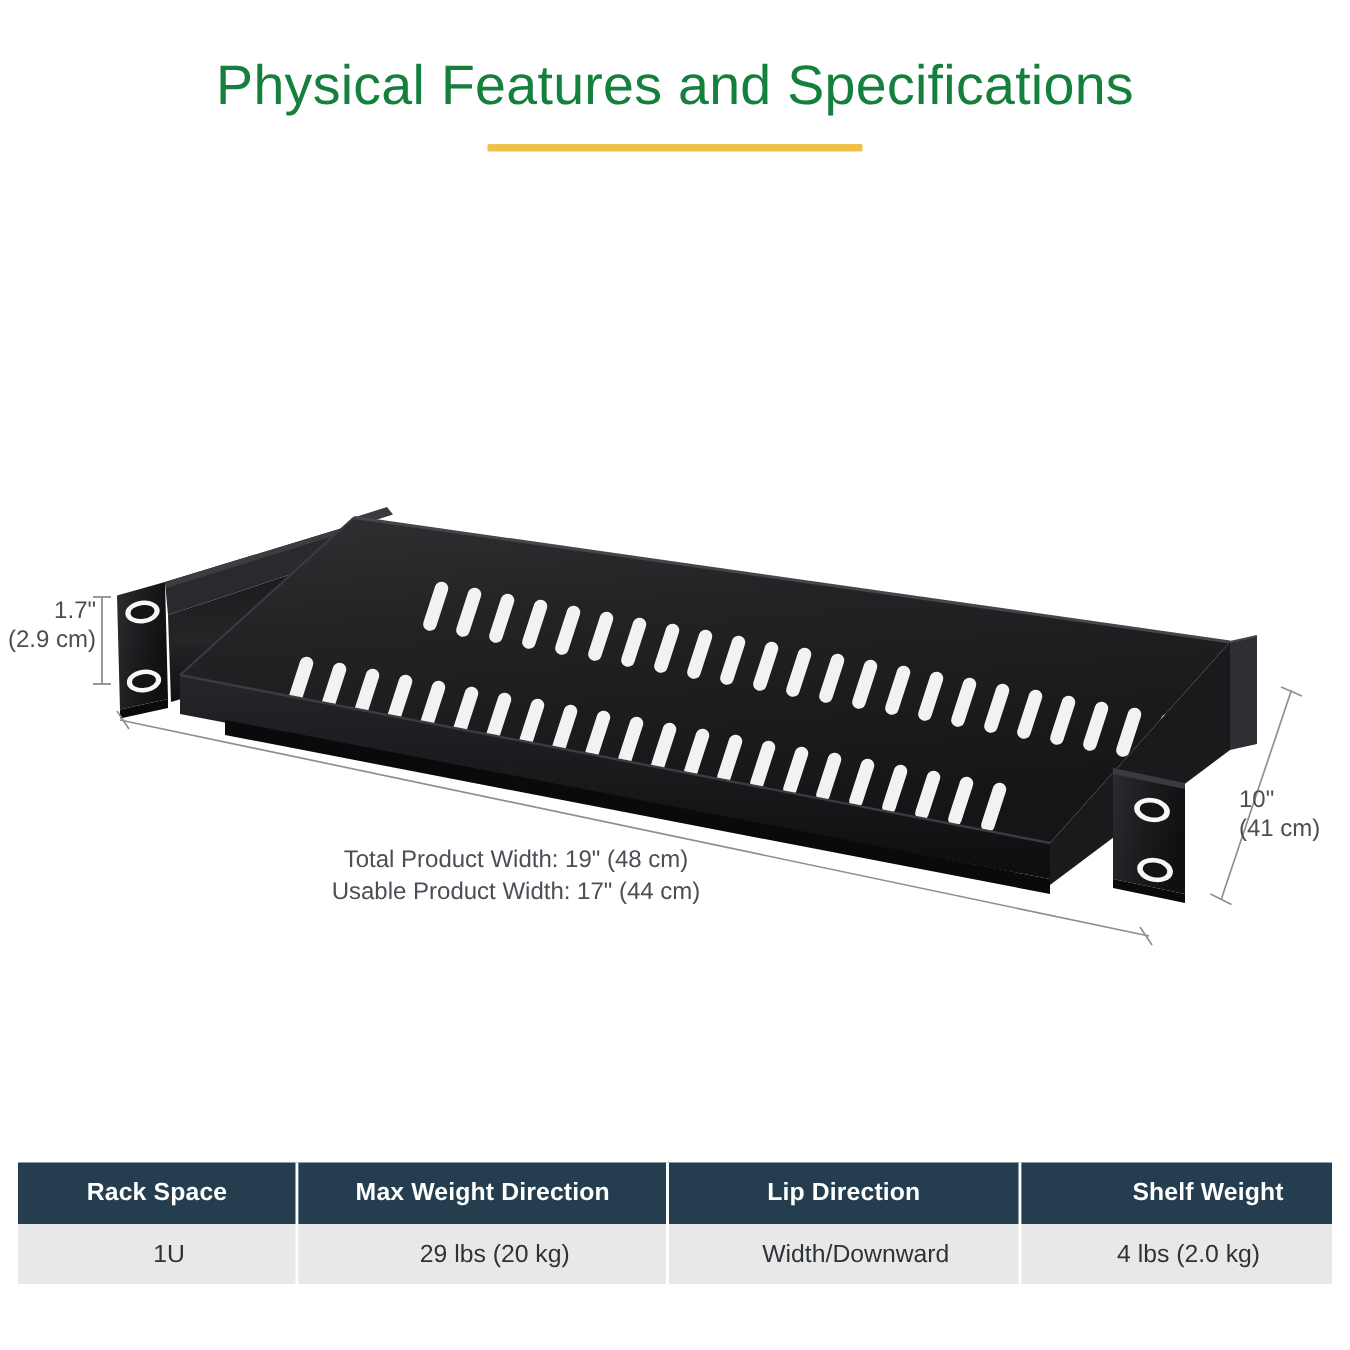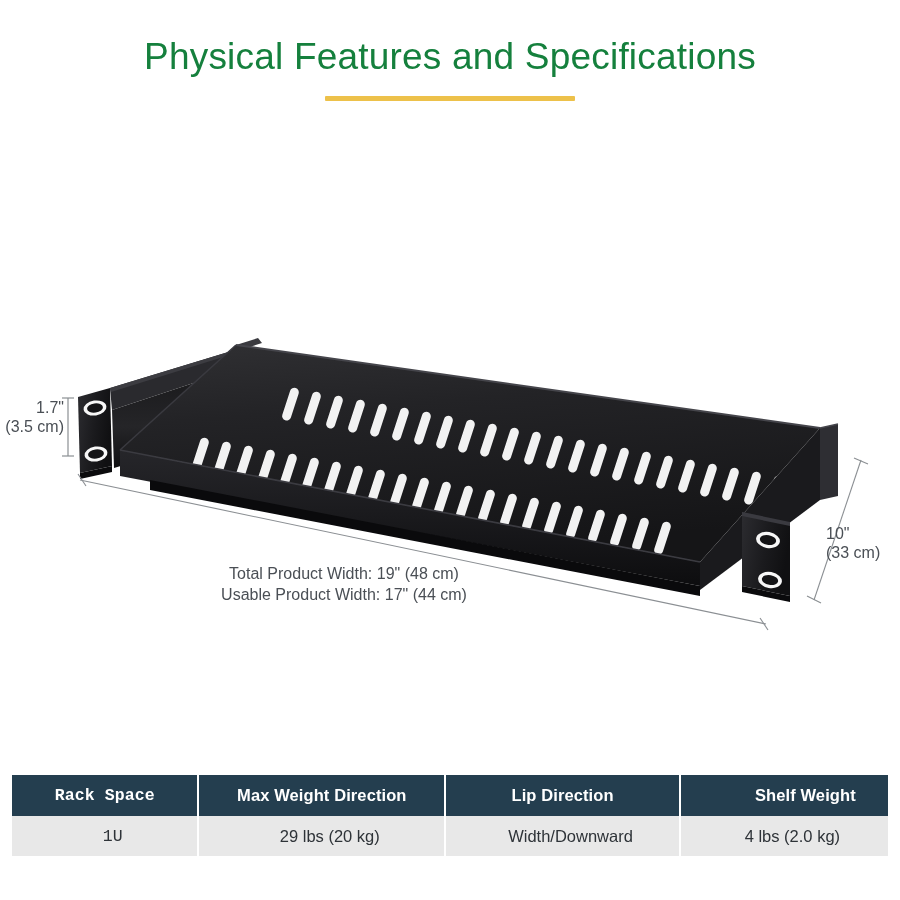--- a/index.html
+++ b/index.html
@@ -94,21 +94,21 @@
     color: #2e3338;
     font-size: 16.5px;
     font-weight: 400;
     height: 40px;
     text-align: center;
     vertical-align: middle;
     border-right: 2px solid #ffffff;
     padding-left: 16px;
   }
   .spec-table td:last-child { border-right: none; }
-  .col-1 { width: 179px; font-family: Liberation Mono, monospace; }
+  .col-1 { width: 179px; }
   .col-2 { width: 236px; }
   .col-3 { width: 224px; margin-top: 23px; }
   .col-4 { width: 198px; }
 </style>
 </head>
 <body>
 
 <div id="page">
 
   <div class="title">Physical Features and Specifications</div>
@@ -282,26 +282,26 @@
           <line x1="861" y1="160" x2="814" y2="300" stroke-width="1.1"></line>
           <line x1="854" y1="158" x2="868" y2="164" stroke-width="1.1"></line>
           <line x1="807" y1="296" x2="821" y2="303" stroke-width="1.1"></line>
         </g>
       </g>
     </svg>
   </div>
 
   <div class="dim-label dim-height">
     <div>1.7"</div>
-    <div>(3.5 cm)</div>
+    <div>(2.9 cm)</div>
   </div>
 
   <div class="dim-label dim-depth">
     <div>10"</div>
-    <div>(33 cm)</div>
+    <div>(41 cm)</div>
   </div>
 
   <div class="dim-label dim-width">
     <div>Total Product Width: 19" (48 cm)</div>
     <div>Usable Product Width: 17" (44 cm)</div>
   </div>
 
   <table class="spec-table">
     <thead>
       <tr>

